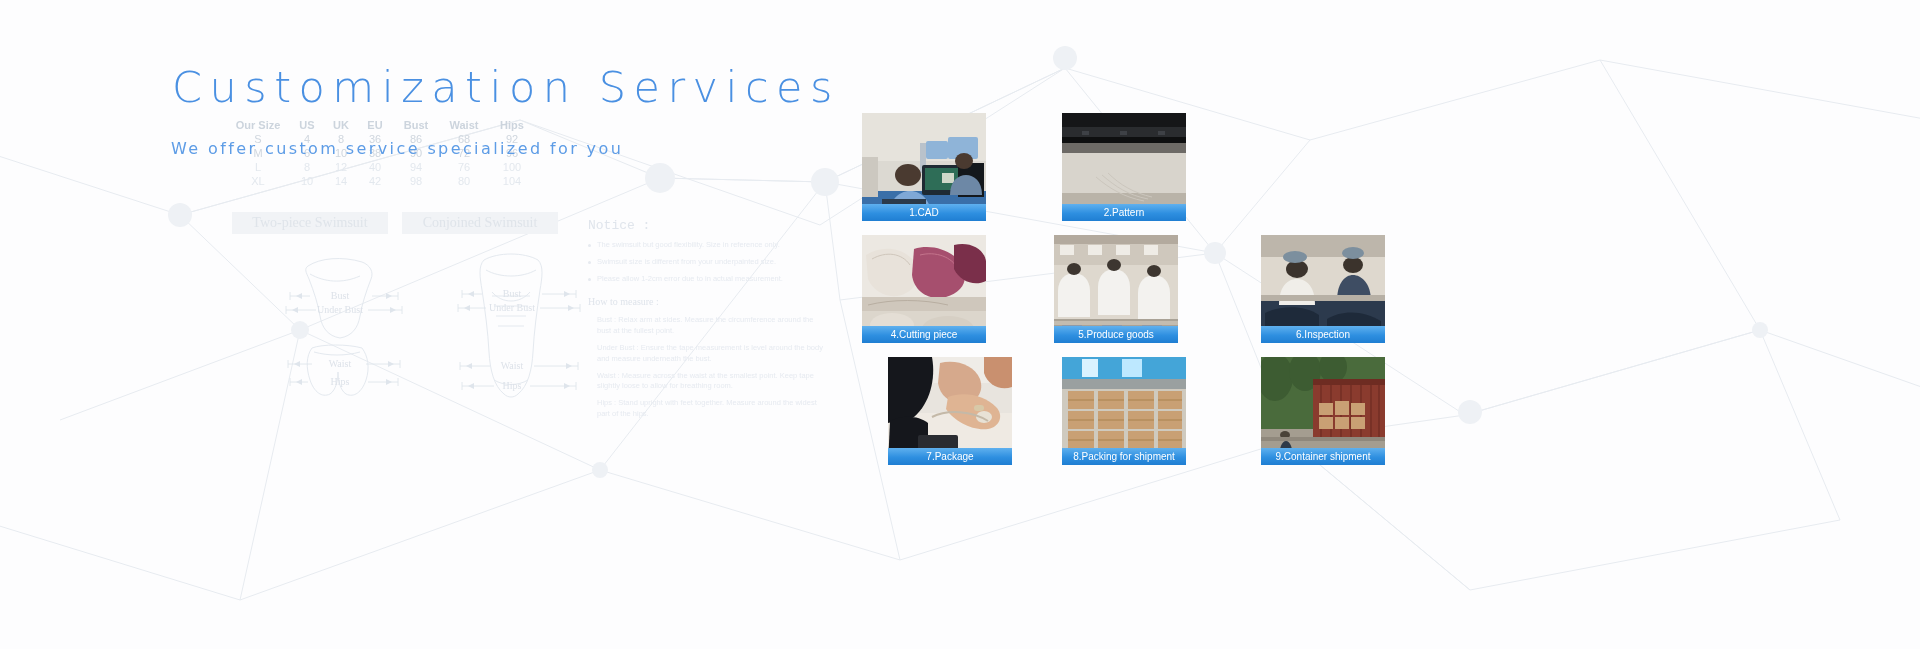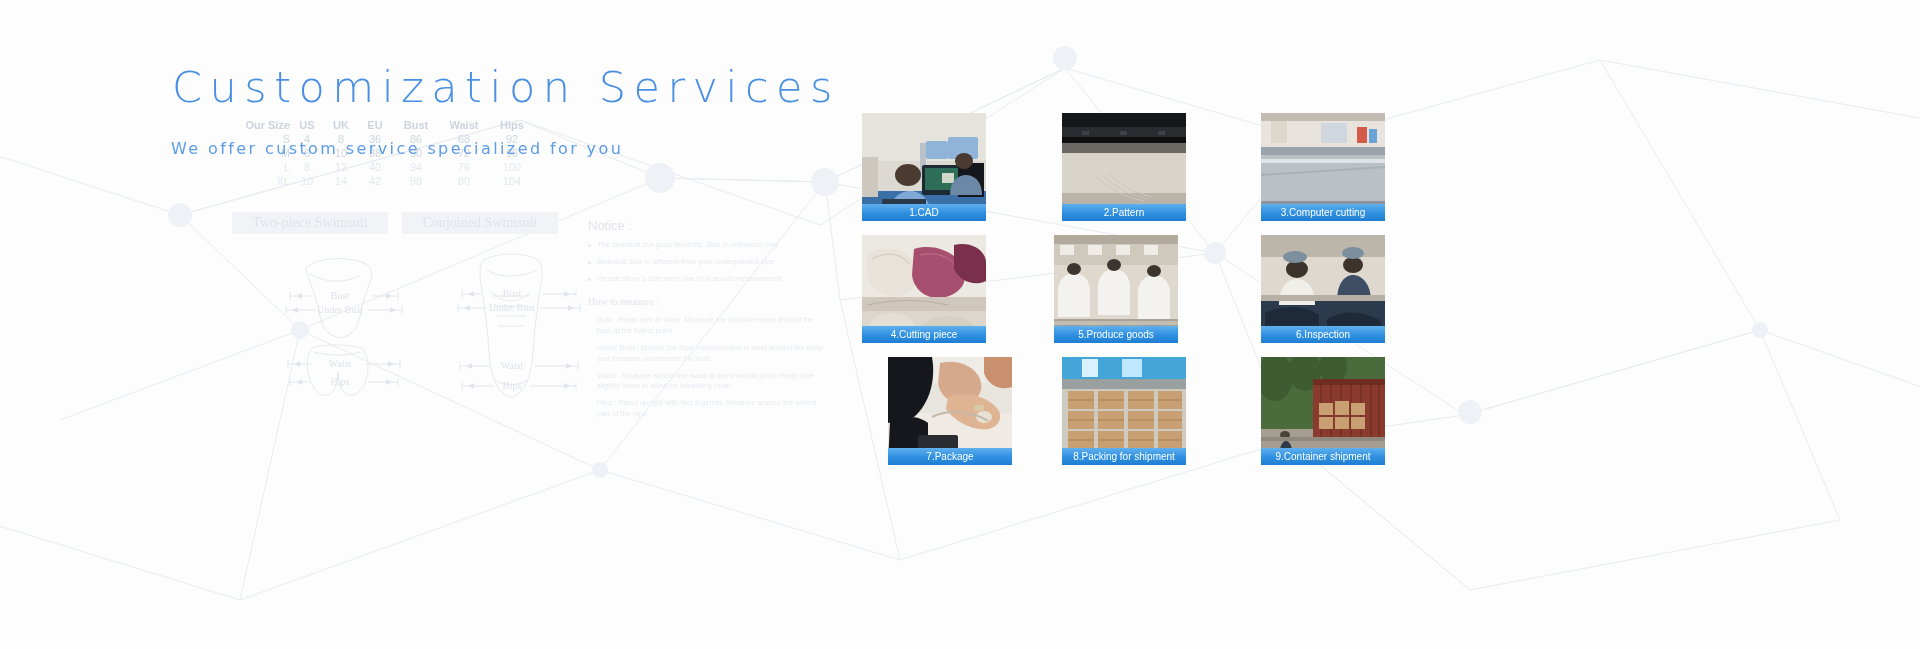--- a/index.html
+++ b/index.html
@@ -20,40 +20,40 @@
   }
   .sizetable{
     position:absolute;left:222px;top:118px;
     border-collapse:collapse;
     font-size:11px;color:#cfd6de;font-family:"Liberation Sans",sans-serif;
   }
   .sizetable th,.sizetable td{
     padding:1px 0;text-align:center;font-weight:normal;white-space:nowrap;
   }
   .sizetable th{color:#ccd4dd;font-weight:bold;}
-  .sizetable .c0{width:64px;text-align:right;padding-left:4px;}
+  .sizetable .c0{width:64px;text-align:center;padding-left:4px;}
   .sizetable .c1,.sizetable .c2,.sizetable .c3{width:34px;}
   .sizetable .c4,.sizetable .c5,.sizetable .c6{width:48px;}
   .sizetable tr.r-l td,.sizetable tr.r-xl td{color:#e3e8ee;}
 
   .tabbtn{
     position:absolute;top:212px;height:22px;line-height:22px;
     background:#f1f3f6;color:#dfe4ea;font-size:14px;text-align:center;
     font-family:"Liberation Serif",serif;
   }
   .tabbtn.t1{left:232px;width:156px;}
   .tabbtn.t2{left:402px;width:156px;}
 
   .figwrap{position:absolute;}
   .figwrap svg{display:block;}
   .meas{font-size:10px;fill:#dde2e9;font-family:"Liberation Serif",serif;}
 
   .noticebox{position:absolute;left:588px;top:218px;width:232px;}
   .noticebox h4{
-    margin:0 0 7px 0;font-family:Liberation Sans, sans-serif;font-weight:normal;
+    margin:0 0 7px 0;font-family:Liberation Mono, monospace;font-weight:normal;
     font-size:13px;color:#e0e5ec;
   }
   .noticebox .b{
     position:relative;padding-left:9px;margin-bottom:6px;
     font-size:7.5px;line-height:1.45;color:#e6eaf0;
     font-family:"Liberation Sans",sans-serif;
   }
   .noticebox .b:before{
     content:"";position:absolute;left:0;top:4px;width:3px;height:3px;
     background:#e6eaf0;border-radius:50%;
@@ -328,39 +328,20 @@
             <path d="M46,60 C58,72 72,80 90,84"></path>
           </g>
           <rect x="20" y="18" width="7" height="4" fill="#3e4146"></rect>
           <rect x="58" y="18" width="7" height="4" fill="#3e4146"></rect>
           <rect x="96" y="18" width="7" height="4" fill="#3e4146"></rect>
         </svg>
       </div>
       <div class="cap">2.Pattern</div>
     </div>
 
-    <div class="cell" style="left:399px;top:0px;">
-      <div class="ph">
-        <svg viewBox="0 0 124 108" preserveAspectRatio="none">
-          <rect width="124" height="108" fill="#d3cfc8"></rect>
-          <rect x="0" y="0" width="124" height="34" fill="#e8e4dd"></rect>
-          <rect x="0" y="0" width="124" height="8" fill="#c2bcb2"></rect>
-          <rect x="10" y="8" width="16" height="22" fill="#dcd6cb"></rect>
-          <rect x="60" y="10" width="26" height="20" fill="#cfd6dd"></rect>
-          <rect x="0" y="34" width="124" height="8" fill="#9aa3ab"></rect>
-          <rect x="0" y="42" width="124" height="46" fill="#b9c0c6"></rect>
-          <rect x="0" y="88" width="124" height="20" fill="#8d949b"></rect>
-          <rect x="0" y="46" width="124" height="4" fill="#dfe3e7"></rect>
-          <rect x="96" y="14" width="10" height="16" fill="#d45a4a"></rect>
-          <rect x="108" y="16" width="8" height="14" fill="#6aa3d6"></rect>
-          <path d="M0,62 L124,54" stroke="#a9b1b8" stroke-width="2" fill="none"></path>
-        </svg>
-      </div>
-      <div class="cap">3.Computer cutting</div>
-    </div>
 
     <div class="cell" style="left:0px;top:122px;">
       <div class="ph">
         <svg viewBox="0 0 124 108" preserveAspectRatio="none">
           <rect width="124" height="108" fill="#ece8e2"></rect>
           <rect x="0" y="74" width="124" height="34" fill="#dcd6cc"></rect>
           <path d="M4,20 C20,10 40,12 52,26 C60,36 56,52 44,58 C30,66 12,58 6,44 Z" fill="#e8e2da"></path>
           <path d="M10,24 C24,16 40,18 48,30" stroke="#cfc6bb" fill="none"></path>
           <path d="M52,14 C70,8 92,16 100,30 C108,44 100,58 84,62 C66,66 52,56 50,40 Z" fill="#a64f6e"></path>
           <path d="M58,20 C74,16 90,22 96,34" stroke="#c4748c" fill="none"></path>

